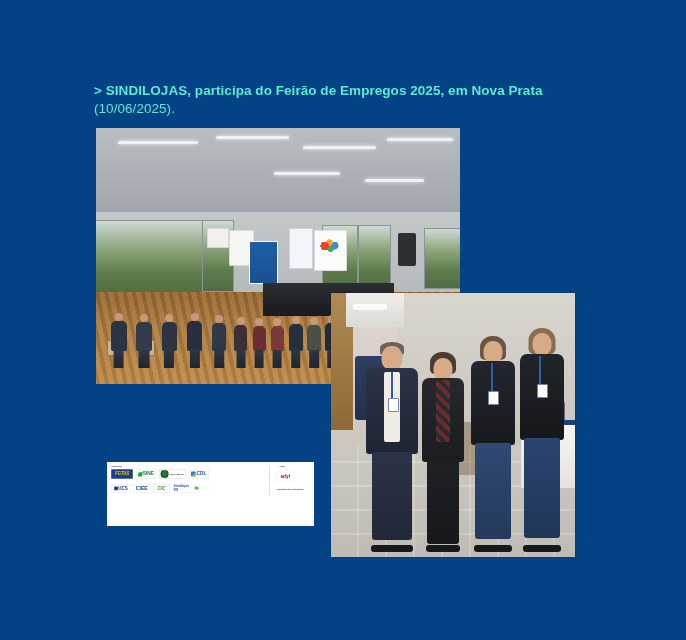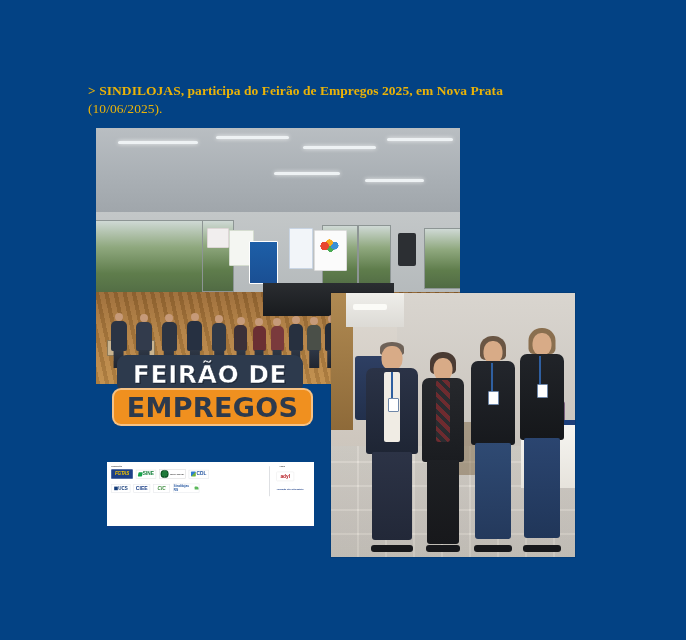--- a/index.html
+++ b/index.html
@@ -18,28 +18,27 @@
 
   #page {
     position: absolute;
     inset: 0;
     background: #034284;
   }
 
   
   .headline {
     position: absolute;
-    left: 88px;
+    left: 94px;
     top: 82px;
     width: 510px;
-    color: #eab308;
+    color: #5eead4;
     font-size: 13.5px;
     line-height: 18px;
     letter-spacing: 0.05px;
-    font-family: Liberation Serif, serif;
   }
   .headline-main {
     font-weight: bold;
     display: block;
   }
   .headline-date {
     font-weight: normal;
     display: block;
   }
 
@@ -517,26 +516,20 @@
       <i class="head" style="top:5px; width:19px; height:22px;"></i>
       <i class="torso" style="top:26px; width:44px; height:86px; background:linear-gradient(180deg,#212429 0%, #15171a 100%);"></i>
       <i class="lanyard" style="left:44%; top:28px; height:28px;"></i>
       <i class="badge" style="left:39%; top:56px;"></i>
       <i class="legs" style="top:110px; width:36px; height:100px; background:linear-gradient(180deg,#2b4570 0%, #203659 100%);"></i>
       <i class="shoes" style="bottom:0; width:38px;"></i>
     </div>
   </div>
 
   <div class="feirao">
-    <div class="feirao-top">
-      <span>FEIRÃO DE</span>
-    </div>
-    <div class="feirao-bot">
-      <span>EMPREGOS</span>
-    </div>
   </div>
 
   <div class="sponsors">
     <div class="sp-scale">
       <div class="sp-caption sp-cap-realiza">Realização</div>
       <div class="sp-caption sp-cap-apoio">Apoio</div>
       <div class="sp-divider"></div>
 
       <div class="sp-row sp-row1">
         <div class="logo lg-fgtas">FGTAS</div>

